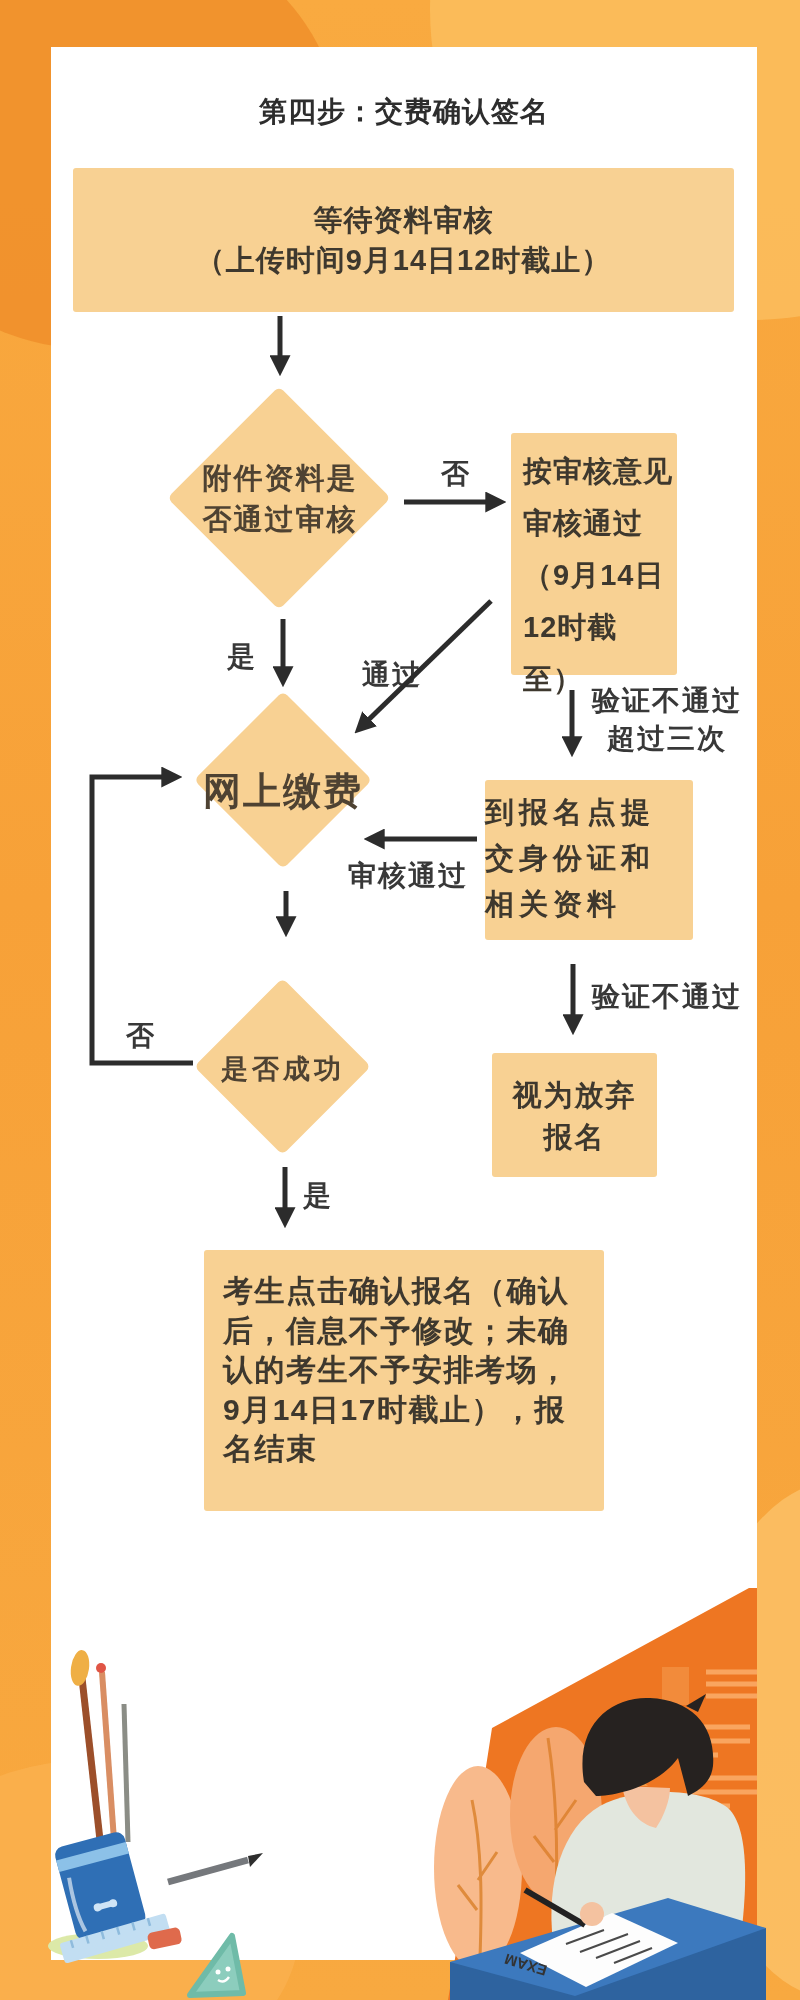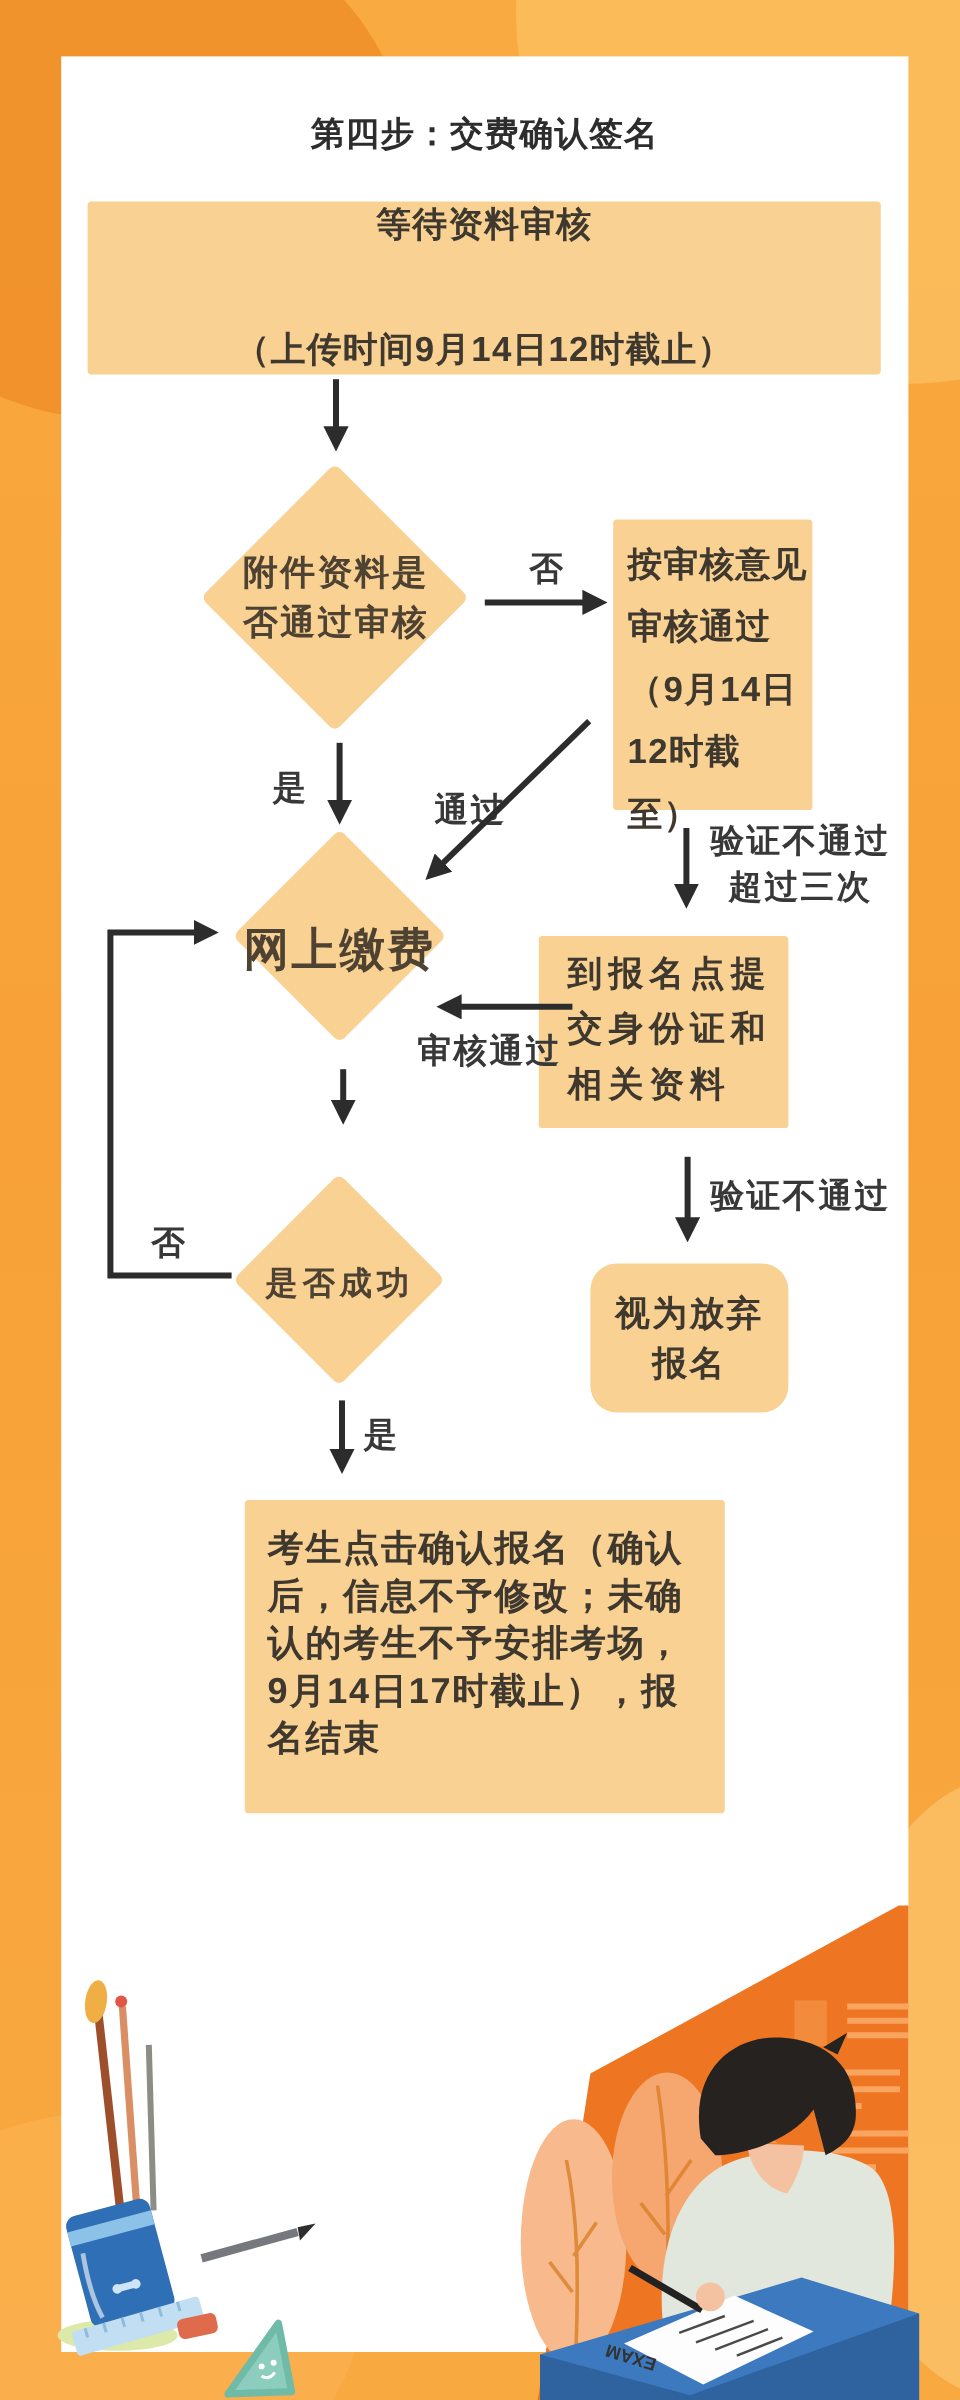--- a/index.html
+++ b/index.html
@@ -9,35 +9,35 @@
   .blob{position:absolute;border-radius:50%;}
   .blob.tl{left:-140px;top:-80px;width:480px;height:430px;background:#F0902B;opacity:.9;}
   .blob.tr{left:430px;top:-300px;width:640px;height:620px;background:#FBBC5C;opacity:.9;}
   .blob.bl{left:-120px;top:1760px;width:420px;height:330px;background:#FBB250;opacity:.75;}
   .blob.br{left:690px;top:1480px;width:300px;height:520px;background:#FBC269;opacity:.8;}
   .card{position:absolute;left:51px;top:47px;width:706px;height:1913px;background:#FFFFFF;}
   .title{position:absolute;left:51px;top:93px;width:706px;text-align:center;
          font-size:28px;font-weight:700;letter-spacing:1px;color:#2D2D2D;}
   .node{position:absolute;background:#F8D193;color:#3E382E;font-weight:600;border-radius:3px;}
   .box1{left:73px;top:168px;width:661px;height:144px;display:flex;flex-direction:column;
-        justify-content:space-between;text-align:center;font-size:29px;line-height:40px;letter-spacing:1px;}
+        justify-content:center;text-align:center;font-size:29px;line-height:40px;letter-spacing:1px;}
   .diamond{position:absolute;background:#F8D193;transform:rotate(45deg);border-radius:6px;}
   .d1{left:200px;top:419px;width:158px;height:158px;}
   .d2{left:220px;top:717px;width:126px;height:126px;}
   .d3{left:220px;top:1004px;width:125px;height:125px;}
   .dtext{position:absolute;text-align:center;font-weight:600;color:#4E4232;}
   .d1t{left:170px;top:458px;width:220px;font-size:29px;line-height:41px;letter-spacing:2px;}
   .d2t{left:183px;top:766px;width:200px;font-size:38px;letter-spacing:2px;}
   .d3t{left:183px;top:1051px;width:200px;font-size:27px;letter-spacing:4px;}
   .box2{left:511px;top:433px;width:166px;height:242px;padding:12px 0 0 12px;box-sizing:border-box;
         font-size:29px;line-height:52px;letter-spacing:1px;}
-  .box3{left:449px;top:780px;width:208px;height:160px;padding:9px 0 0 24px;box-sizing:border-box;
+  .box3{left:485px;top:780px;width:208px;height:160px;padding:9px 0 0 0;box-sizing:border-box;
         font-size:29px;line-height:46px;letter-spacing:5px;}
   .box4{left:492px;top:1053px;width:165px;height:124px;padding-top:21px;box-sizing:border-box;
-        text-align:center;font-size:29px;line-height:42px;letter-spacing:2px;border-radius:22px;}
+        text-align:center;font-size:29px;line-height:42px;letter-spacing:2px;}
   .box5{left:204px;top:1250px;width:400px;height:261px;padding:21px 0 0 19px;box-sizing:border-box;
         font-size:30px;line-height:39.5px;letter-spacing:1.5px;}
   .elabel{position:absolute;transform:translate(-50%,-50%);font-size:28px;font-weight:600;
           color:#383838;white-space:nowrap;letter-spacing:2px;}
   .elabel.two{text-align:center;line-height:38px;}
   svg{position:absolute;left:0;top:0;}
   .arrows{width:800px;height:2000px;}
   .illus{top:1540px;width:800px;height:460px;}
 </style>
 </head>

